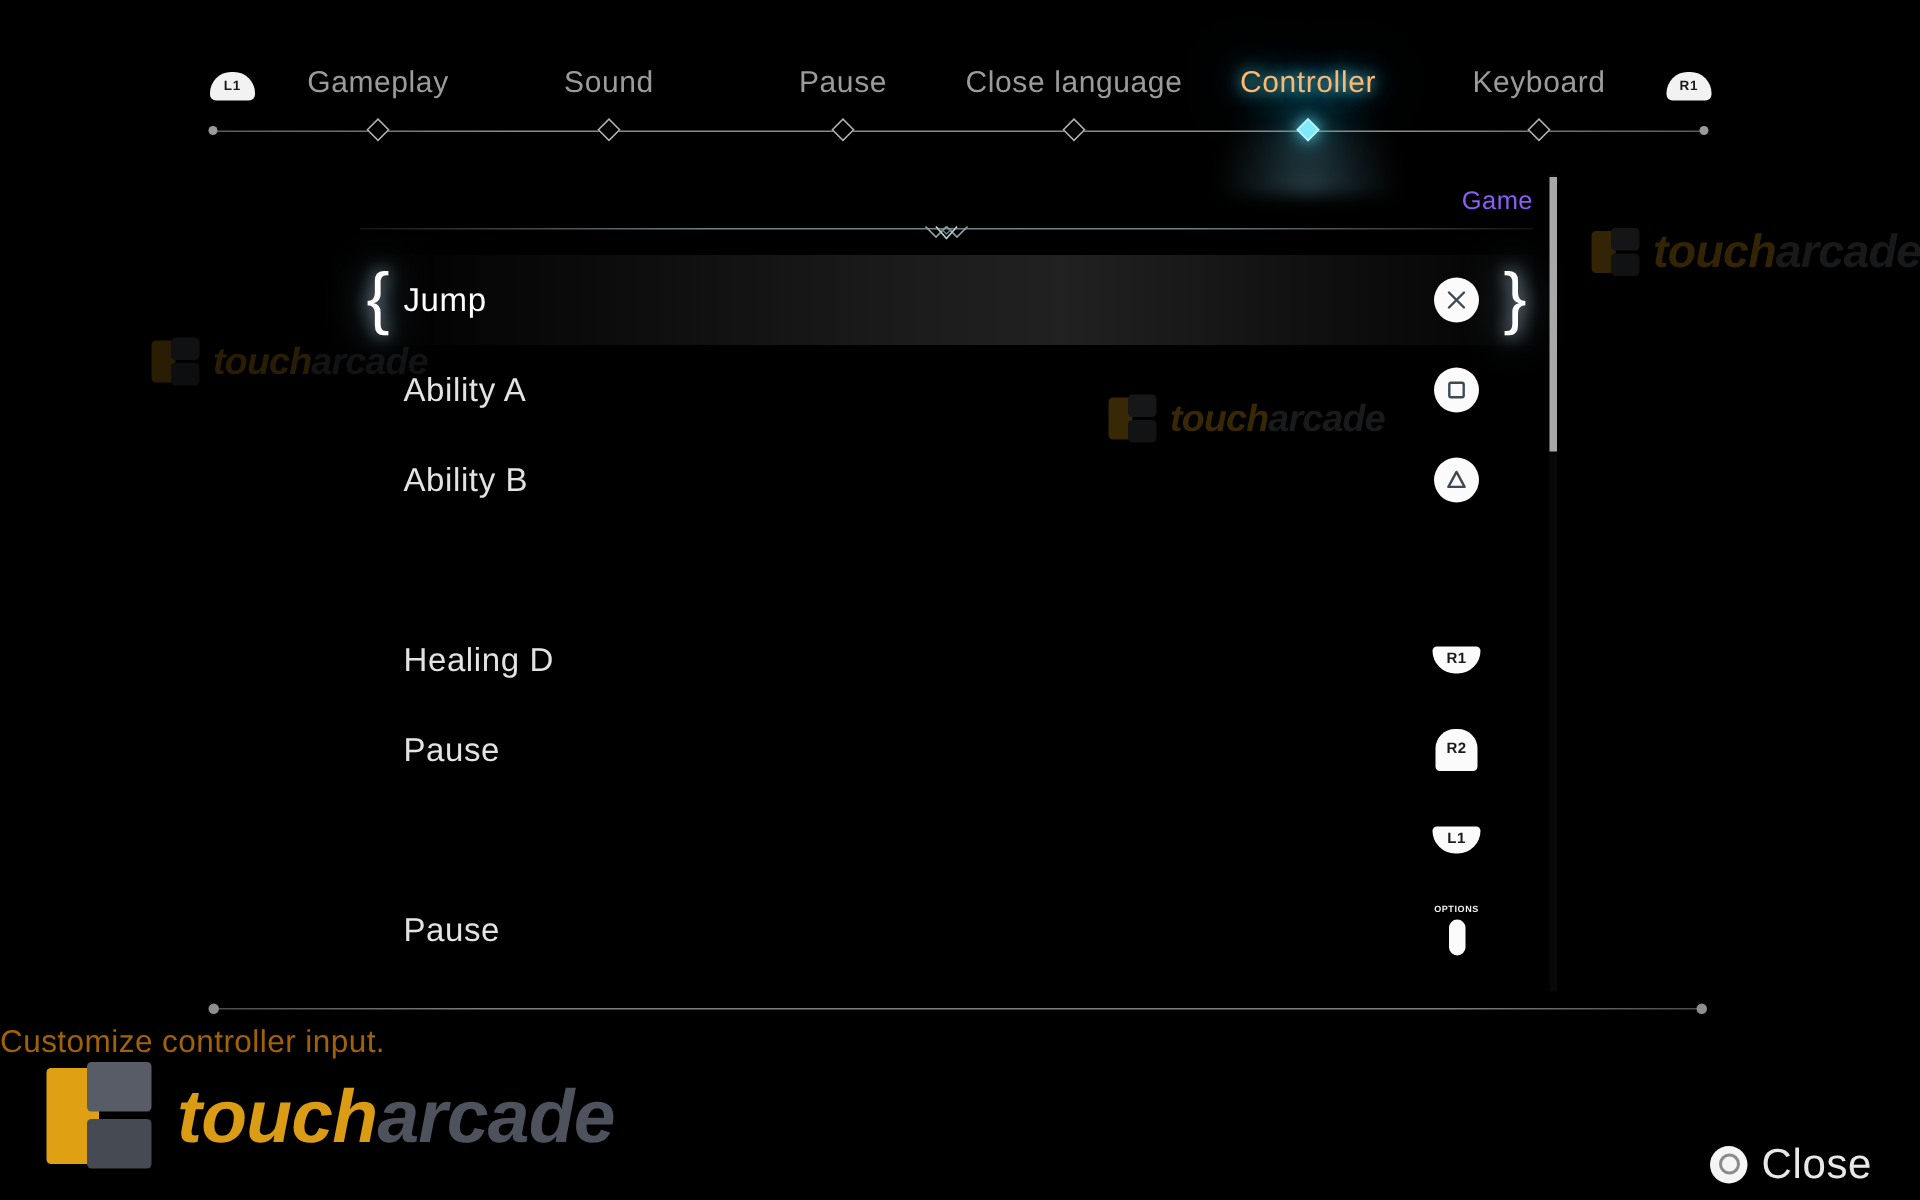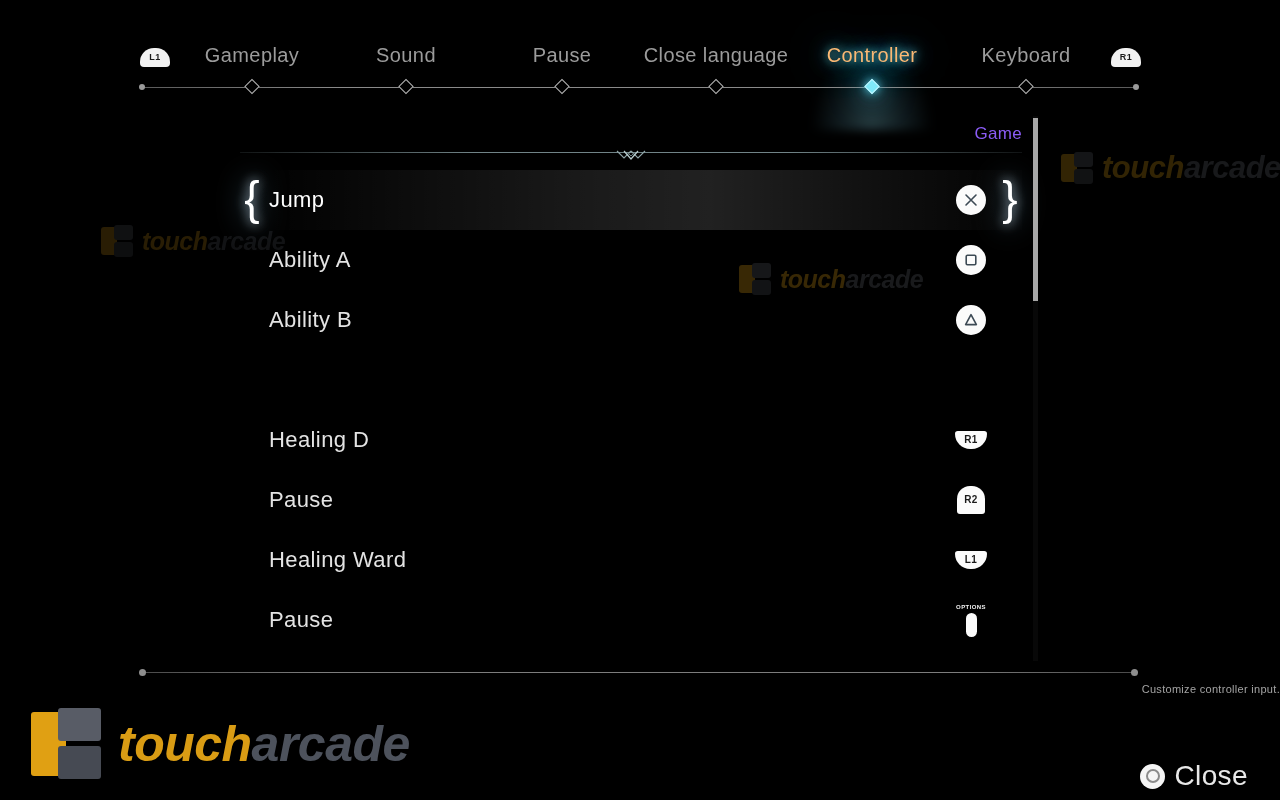--- a/index.html
+++ b/index.html
@@ -172,22 +172,22 @@
   #scrollthumb { position:absolute; left:1033px; top:118px; width:5px; height:183px; background:#a8a8a8; }
 
   
   #footrule {
     position:absolute; left:142px; top:672px; width:994px; height:1px;
     background:linear-gradient(90deg,#4a4a4a,#7d7d7d 18%,#7d7d7d 82%,#4a4a4a);
   }
   #foot-dot-l { position:absolute; left:139px; top:669px; width:7px; height:7px; border-radius:50%; background:#8e8e8e; }
   #foot-dot-r { position:absolute; left:1131px; top:669px; width:7px; height:7px; border-radius:50%; background:#8e8e8e; }
   #hint {
-    position:absolute; left:0; top:683px; width:1280px; text-align:right;
-    font-size:11px; color:#a3a3a3; letter-spacing:.3px;
+    position:absolute; left:0; top:683px; width:1280px; text-align:left;
+    font-size:21px; color:#a16207; letter-spacing:.3px;
   }
 
   #closebtn {
     position:absolute; right:32px; top:760px;
     display:flex; align-items:center; gap:9px;
   }
   #closebtn .circ {
     width:25px; height:25px; border-radius:50%; background:#f5f5f5;
     display:flex; align-items:center; justify-content:center;
   }
@@ -299,21 +299,20 @@
     </div>
 
     <div class="row" style="top:300px">
       <div class="label">Pause</div>
       <div class="bind">
         <div class="trigger trig-trigger">R2</div>
       </div>
     </div>
 
     <div class="row" style="top:360px">
-      <div class="label">Healing Ward</div>
       <div class="bind">
         <div class="trigger trig-bumper">L1</div>
       </div>
     </div>
 
     <div class="row" style="top:420px">
       <div class="label">Pause</div>
       <div class="bind">
         <div class="optbtn">
           <div class="optlabel">OPTIONS</div>

